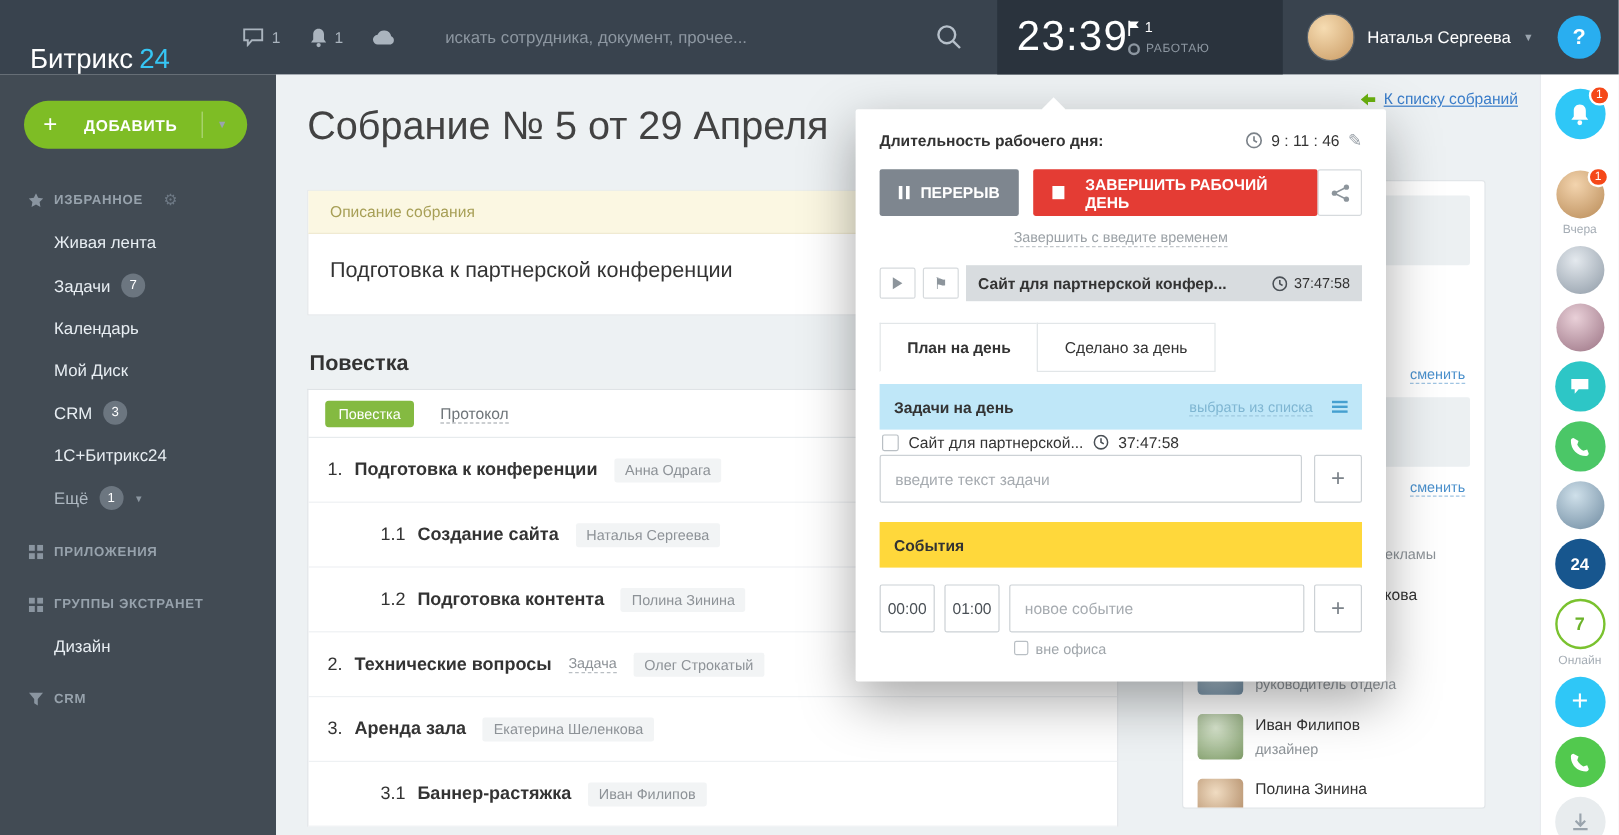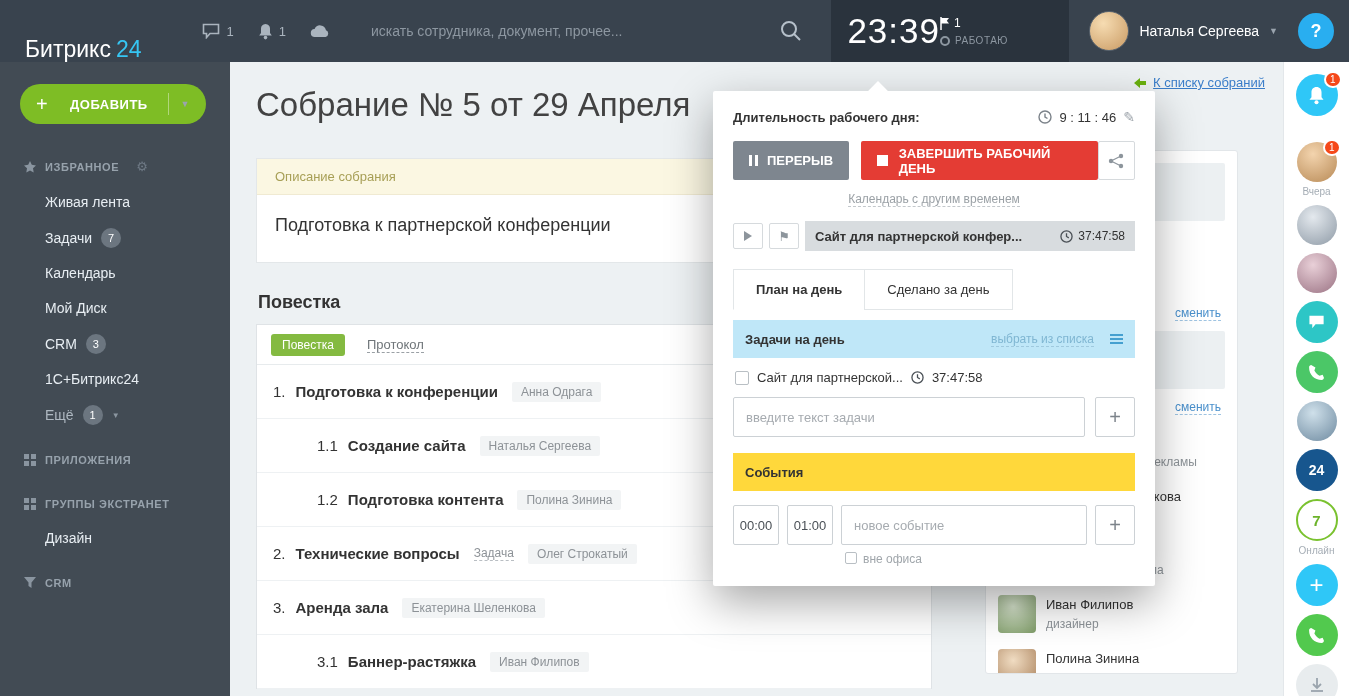--- a/index.html
+++ b/index.html
@@ -112,21 +112,21 @@
   .pp-head { display:flex; align-items:center; justify-content:space-between; }
   .pp-label { font-size:13px; font-weight:bold; color:#333; }
   .pp-time { display:flex; align-items:center; gap:7px; font-size:13px; color:#333; }
   .pencil { color:#9aa1a8; font-size:14px; cursor:pointer; }
   .pp-btns { display:flex; align-items:center; margin-top:16px; }
   .btn-break { background:#7e868f; color:#fff; height:39px; padding:0 16px; display:flex;
     align-items:center; gap:9px; font-size:13px; font-weight:bold; border-radius:2px; cursor:pointer; }
   .pause-ic { display:flex; gap:3px; }
   .pause-ic i { width:3px; height:11px; background:#fff; display:block; }
   .btn-finish { background:#e43c34; color:#fff; height:39px; padding:0 16px; margin-left:12px;
-    display:flex; align-items:center; gap:11px; font-size:13px; font-weight:bold; border-radius:2px; cursor:pointer; }
+    display:flex; align-items:center; gap:17px; font-size:13px; font-weight:bold; border-radius:2px; cursor:pointer; }
   .stop-ic { width:11px; height:11px; background:#fff; display:block; }
   .btn-share { margin-left:auto; width:39px; height:39px; border:1px solid #d6dadd; background:#fff;
     border-radius:2px; display:flex; align-items:center; justify-content:center; cursor:pointer; }
   .pp-other { text-align:center; margin-top:9px; }
   .pp-other span { color:#9ba1a6; font-size:12px; border-bottom:1px dashed #c3c8cc; cursor:pointer; }
   .pp-task { display:flex; align-items:center; gap:6px; margin-top:14px; }
   .mini-btn { width:30px; height:26px; border:1px solid #d6dadd; background:#fff; border-radius:2px;
     display:flex; align-items:center; justify-content:center; cursor:pointer; flex:none; }
   .play-tri { width:0; height:0; border-left:8px solid #8d959c; border-top:5px solid transparent;
     border-bottom:5px solid transparent; }
@@ -138,21 +138,21 @@
   .pp-tabs { display:flex; margin-top:18px; }
   .pp-tab { padding:12px 22px; font-size:13px; color:#333; cursor:pointer; background:#fff;
     border:1px solid #e2e6e8; margin-left:-1px; }
   .pp-tab.active { font-weight:bold; border-bottom-color:#fff; margin-left:0; }
   .band-blue { margin-top:10px; background:#bfe7f8; height:38px; display:flex; align-items:center;
     padding:0 12px; gap:8px; }
   .band-title { font-size:13px; font-weight:bold; color:#333; flex:1; }
   .choose-link { color:#7fb6d2; font-size:12px; border-bottom:1px dashed #9fc9de; cursor:pointer; }
   .hamb { display:flex; flex-direction:column; gap:2px; margin-left:8px; cursor:pointer; }
   .hamb i { width:13px; height:2px; background:#45a0d0; display:block; }
-  .pp-check-row { display:flex; align-items:center; gap:8px; padding:12px 2px; }
+  .pp-check-row { display:flex; align-items:center; gap:8px; padding:3px 2px; }
   .cbx { width:14px; height:14px; border:1px solid #b9bfc4; border-radius:2px; background:#fff;
     display:inline-block; cursor:pointer; flex:none; }
   .cbx.small { width:12px; height:12px; }
   .pp-check-label { font-size:13px; color:#333; white-space:nowrap; }
   .pp-input-row { display:flex; gap:10px; }
   .pp-input-row input, .ev-input { flex:1; height:40px; border:1px solid #ccd1d5; border-radius:2px;
     padding:0 12px; font-size:13px; color:#333; outline:none; min-width:0; }
   .pp-input-row input::placeholder, .ev-input::placeholder { color:#a6abb0; }
   .btn-plus { width:40px; height:40px; border:1px solid #ccd1d5; background:#fff; border-radius:2px;
     font-size:20px; color:#7c838a; display:flex; align-items:center; justify-content:center;
@@ -437,21 +437,21 @@
       <div class="btn-share">
         <svg width="16" height="16" viewBox="0 0 16 16">
             <circle cx="3" cy="8" r="2.2" fill="#8d959c"></circle>
             <circle cx="13" cy="3" r="2.2" fill="#8d959c"></circle>
             <circle cx="13" cy="13" r="2.2" fill="#8d959c"></circle>
             <path d="M3 8l10-5M3 8l10 5" stroke="#8d959c" stroke-width="1.3"></path>
           </svg>
       </div>
     </div>
 
-    <div class="pp-other"><span>Календарь с другим временем</span></div>
+    <div class="pp-other"><span>Завершить с введите временем</span></div>
 
     <div class="pp-task">
       <div class="mini-btn">
           <span class="play-tri"></span>
         </div>
       <div class="mini-btn">
           <span class="flag-glyph">⚑</span>
         </div>
       <div class="task-bar">
         <span class="task-name">Сайт для партнерской конфер...</span>

